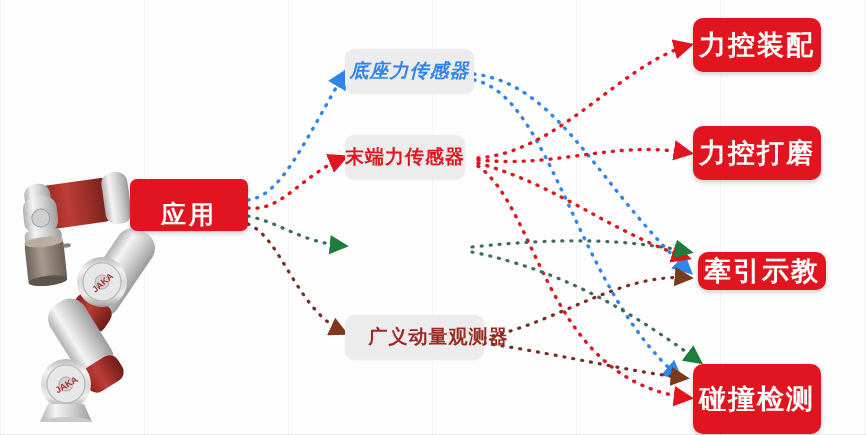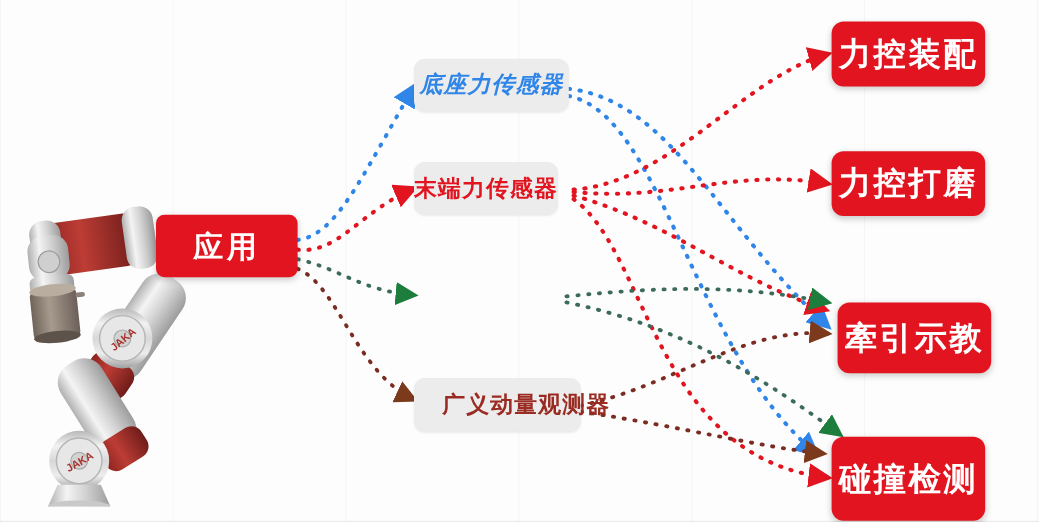--- a/index.html
+++ b/index.html
@@ -58,20 +58,21 @@
     box-shadow:0 2px 5px rgba(0,0,0,0.20);
   }
   .node-src{
     background:#e1141f;
     border-radius:7px;
     color:#ffffff;
     font-size:25px;
     font-weight:bold;
     letter-spacing:3px;
     box-shadow:0 2px 5px rgba(0,0,0,0.20);
+    align-items:flex-end;
   }
   .c-blue{color:#2f86e8;font-style:italic;}
   .c-red{color:#e1141f;}
   .c-green{color:#1d8a36;}
   .c-brown{color:#9a2b22;}
 </style>
 </head>
 <body>
 
 <div id="canvas">
@@ -221,21 +222,21 @@
   </div>
 
   <div class="node node-red" style="left:693px;top:126px;width:128px;height:54px;">
     <span>力控打磨</span>
   </div>
 
   <div class="node node-red" style="left:693px;top:18px;width:128px;height:54px;">
     <span>力控装配</span>
   </div>
 
-  <div class="node node-red" style="left:698px;top:252px;width:128px;height:59px;">
+  <div class="node node-red" style="left:698px;top:252px;width:128px;height:38px;">
     <span>牽引示教</span>
   </div>
 
   <div class="node node-red" style="left:693px;top:364px;width:128px;height:70px;">
     <span>碰撞检测</span>
   </div>
 
 </div>
 
 </body></html>

